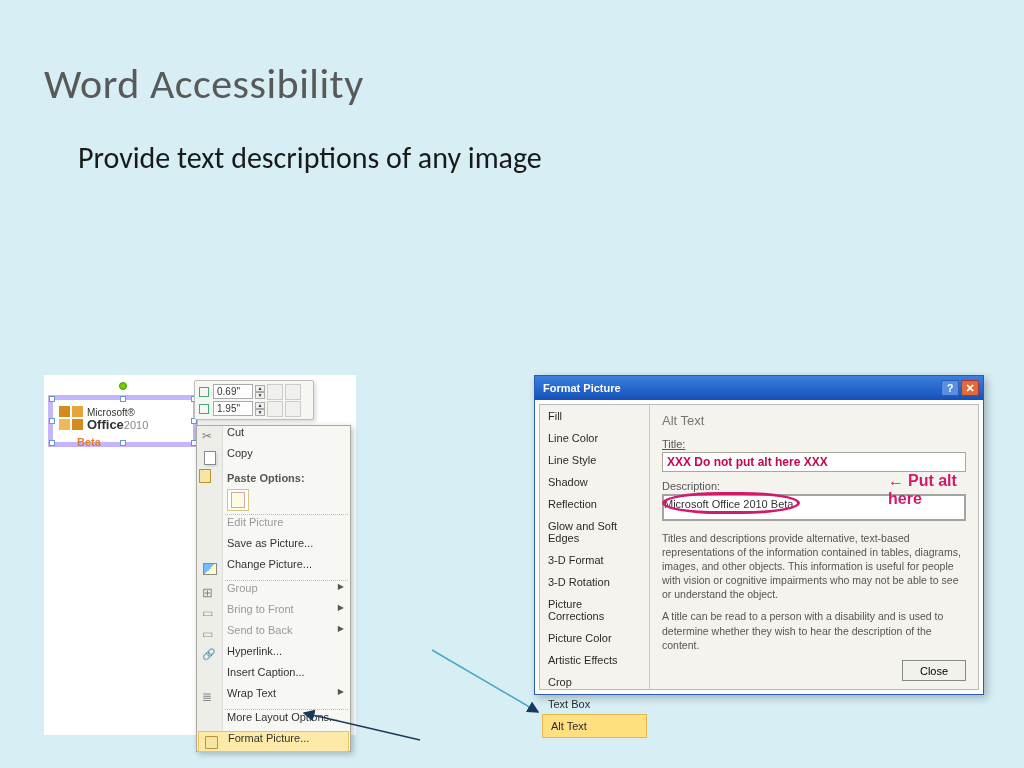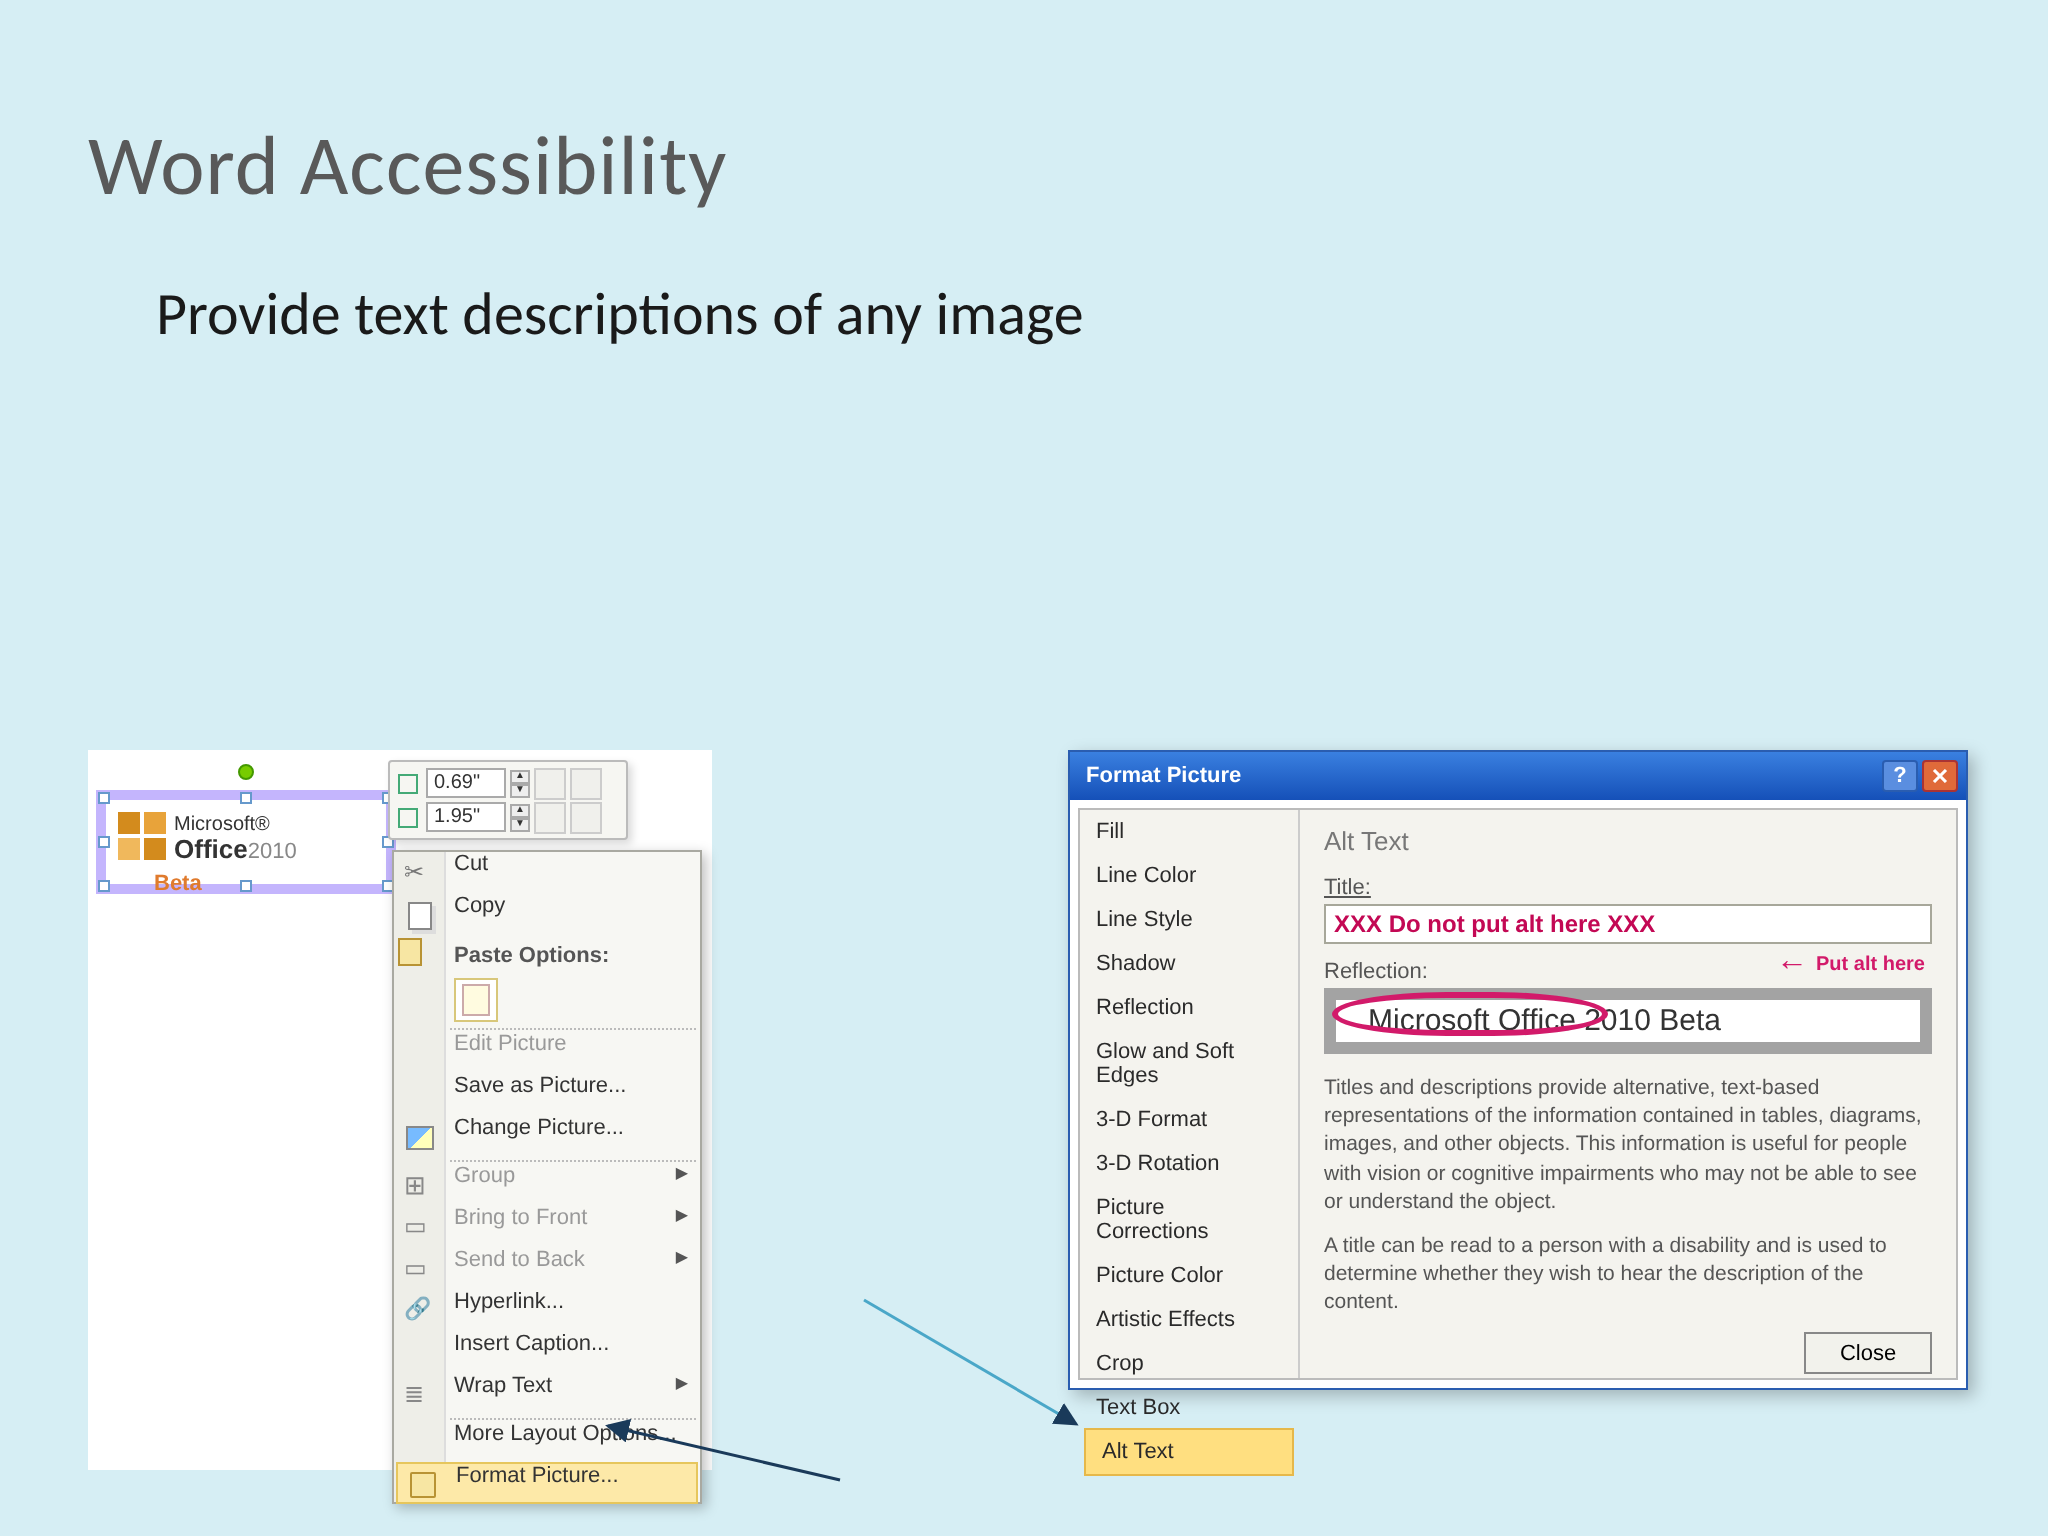--- a/index.html
+++ b/index.html
@@ -128,23 +128,23 @@
   .tb-close{background:#e06a3a;color:#fff;border:1px solid #a33;}
   .dlg-body{position:absolute;left:4px;right:4px;top:28px;bottom:4px;background:#f4f3ee;border:1px solid #bbb;display:flex;}
   .dlg-nav{width:110px;border-right:1px solid #ccc;}
   .dlg-nav div{padding:5px 8px;color:#2a2a2a;cursor:default;}
   .dlg-nav div.sel{background:#ffdf80;border:1px solid #e6b84a;margin:-1px 2px;}
   .dlg-pane{flex:1;padding:8px 12px;display:flex;flex-direction:column;position:relative;}
   .dlg-pane h4{font-size:13px;color:#777;font-weight:normal;margin-bottom:10px;}
   .fld-lbl{font-size:11px;color:#555;margin-bottom:2px;text-decoration:underline;}
   .fld-title{width:100%;border:1px solid #a7a79a;background:#fff;padding:2px 4px;font-size:12px;color:#c30854;font-weight:bold;margin-bottom:8px;}
   .fld-lbl2{font-size:11px;color:#555;margin-bottom:2px;}
-  .fld-desc{width:100%;height:90px;border:6px solid #a3a3a3;background:#fff;padding:2px 16px;font-size:15px;color:#333;position:relative;margin-bottom:10px;}
+  .fld-desc{width:100%;height:90px;border:2px solid #a3a3a3;background:#fff;padding:2px 0;font-size:11px;color:#333;position:relative;margin-bottom:10px;}
   .desc-oval{position:absolute;left:-2px;top:-4px;width:138px;height:22px;border:3px solid #d21a6a;border-radius:50%/60%;}
-  .ann{position:absolute;left:238px;top:67px;color:#d21a6a;font-weight:bold;font-size:10px;}
+  .ann{position:absolute;left:238px;top:67px;color:#d21a6a;font-weight:bold;font-size:16px;}
   .ann::before{content:"←";margin-right:4px;font-size:16px;}
   .help-txt{font-size:10.5px;color:#555;line-height:1.35;margin-bottom:8px;}
   .dlg-footer{margin-top:auto;display:flex;justify-content:flex-end;}
   .btn-close{width:64px;height:21px;border:1px solid #888;background:#f2f2ec;font-size:11px;}
 
   
   svg.overlay{position:absolute;left:0;top:0;width:1024px;height:768px;pointer-events:none;}
 </style>
 </head>
 <body>
@@ -290,21 +290,21 @@
       <div>Picture Color</div>
       <div>Artistic Effects</div>
       <div>Crop</div>
       <div>Text Box</div>
       <div class="sel">Alt Text</div>
     </div>
     <div class="dlg-pane">
       <h4>Alt Text</h4>
       <div class="fld-lbl">Title:</div>
       <div class="fld-title">XXX Do not put alt here XXX</div>
-      <div class="fld-lbl2">Reflection:</div>
+      <div class="fld-lbl2">Description:</div>
       <div class="fld-desc">
         <span>Microsoft Office 2010 Beta</span>
         <span class="desc-oval"></span>
       </div>
       <div class="ann">Put alt here</div>
       <div class="help-txt">Titles and descriptions provide alternative, text-based representations of the information contained in tables, diagrams, images, and other objects. This information is useful for people with vision or cognitive impairments who may not be able to see or understand the object.</div>
       <div class="help-txt">A title can be read to a person with a disability and is used to determine whether they wish to hear the description of the content.</div>
       <div class="dlg-footer">
         <button class="btn-close">Close</button>
       </div>

